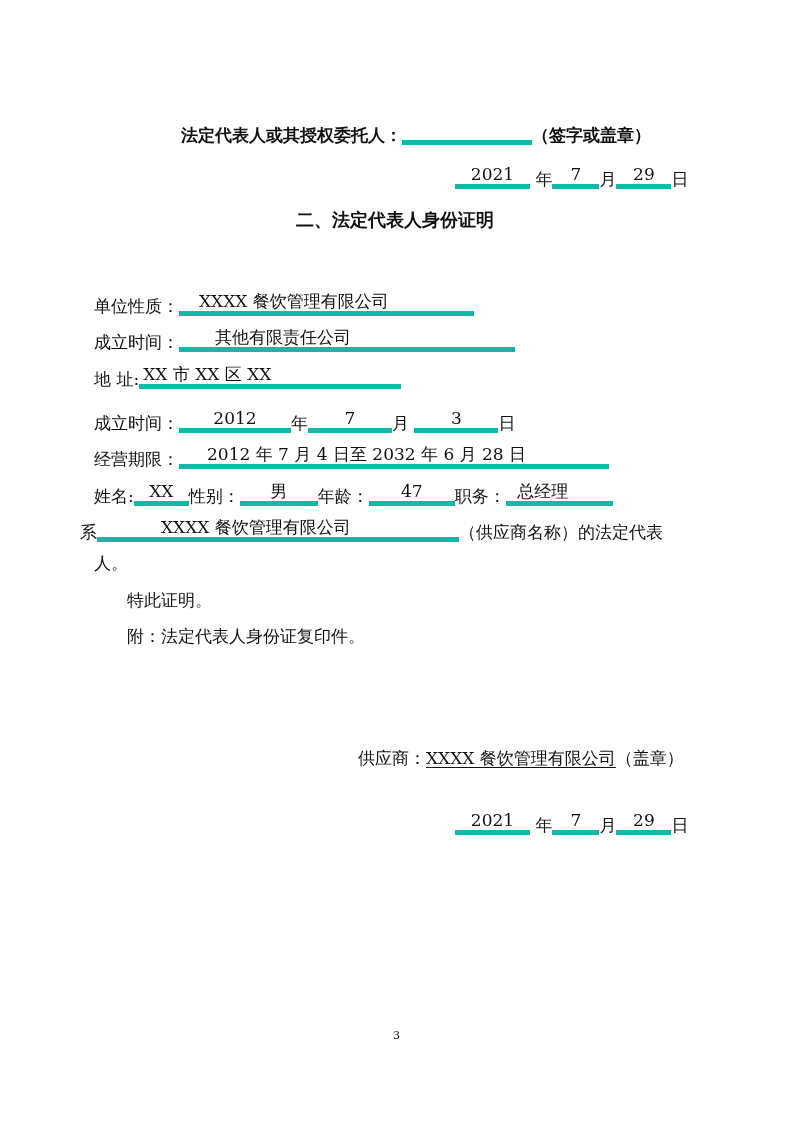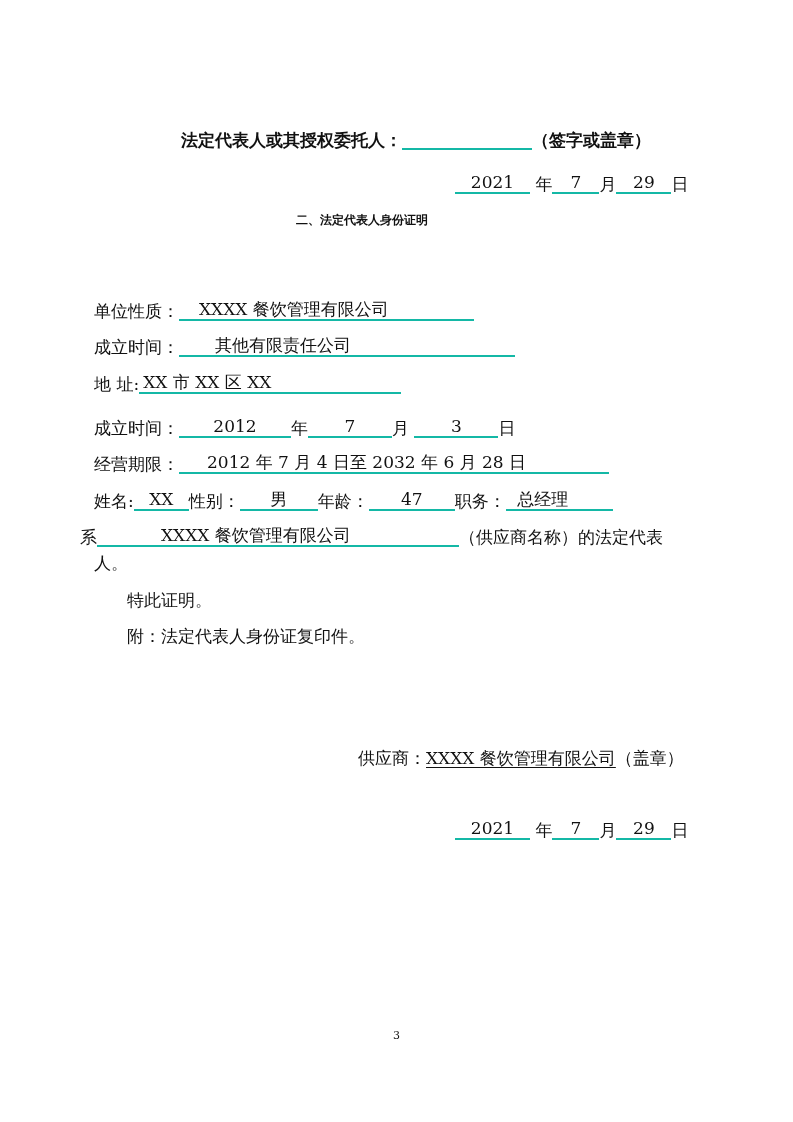--- a/index.html
+++ b/index.html
@@ -2,23 +2,23 @@
 <html><head>
 <meta charset="utf-8">
 <style>
   html, body { margin: 0; padding: 0; background: #ffffff; }
   body {
     width: 793px; height: 1122px; position: relative; overflow: hidden;
     font-family: "DejaVu Serif", "Liberation Serif", serif;
     color: #111111; font-size: 17px;
   }
   .abs { position: absolute; white-space: nowrap; line-height: 20px; }
-  .ul { display: inline-block; border-bottom: 2px solid #14b8a6; text-align: center; height: 20px; vertical-align: bottom; margin-top: 8px; }
+  .ul { display: inline-block; border-bottom: 5px solid #14b8a6; text-align: center; height: 20px; vertical-align: bottom; }
   .ul.left { text-align: left; }
-  .heading { font-family: Liberation Sans, sans-serif; font-weight: bold; font-size: 12px; }
+  .heading { font-family: Liberation Sans, sans-serif; font-weight: bold; font-size: 18px; }
   .pagenum { font-size: 11px; }
   .plain-ul { text-decoration: underline; text-underline-offset: 3px; }
 </style>
 </head>
 <body>
 
 <div class="abs" style="left:181px; top:120px;font-weight:bold;">
   <span>法定代表人或其授权委托人：</span><span class="ul" style="width:130px;"></span><span>（签字或盖章）</span>
 </div>
 

